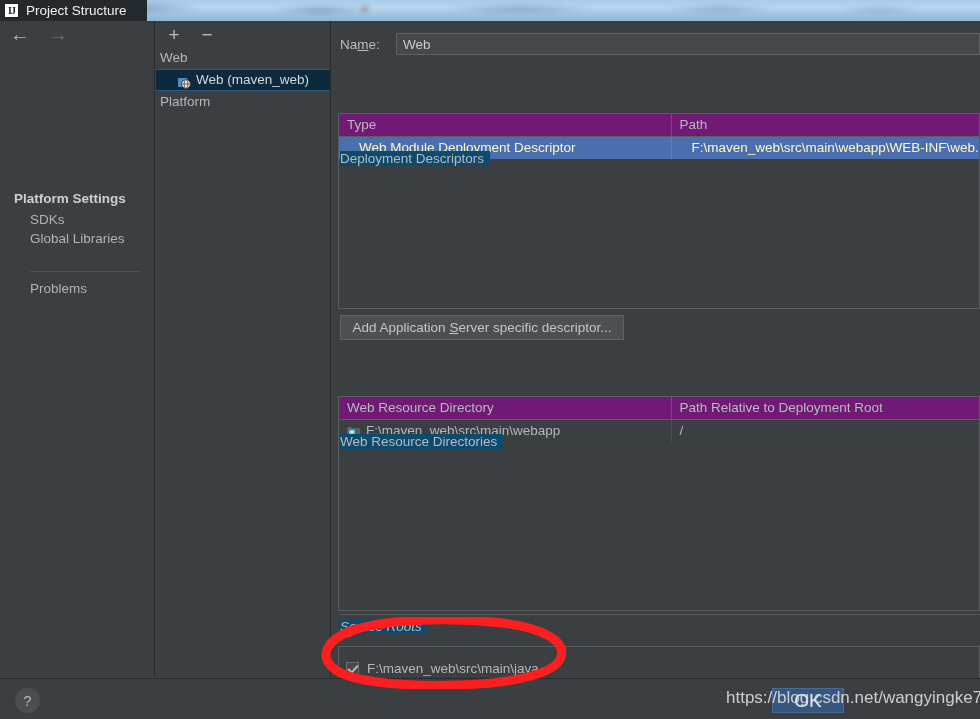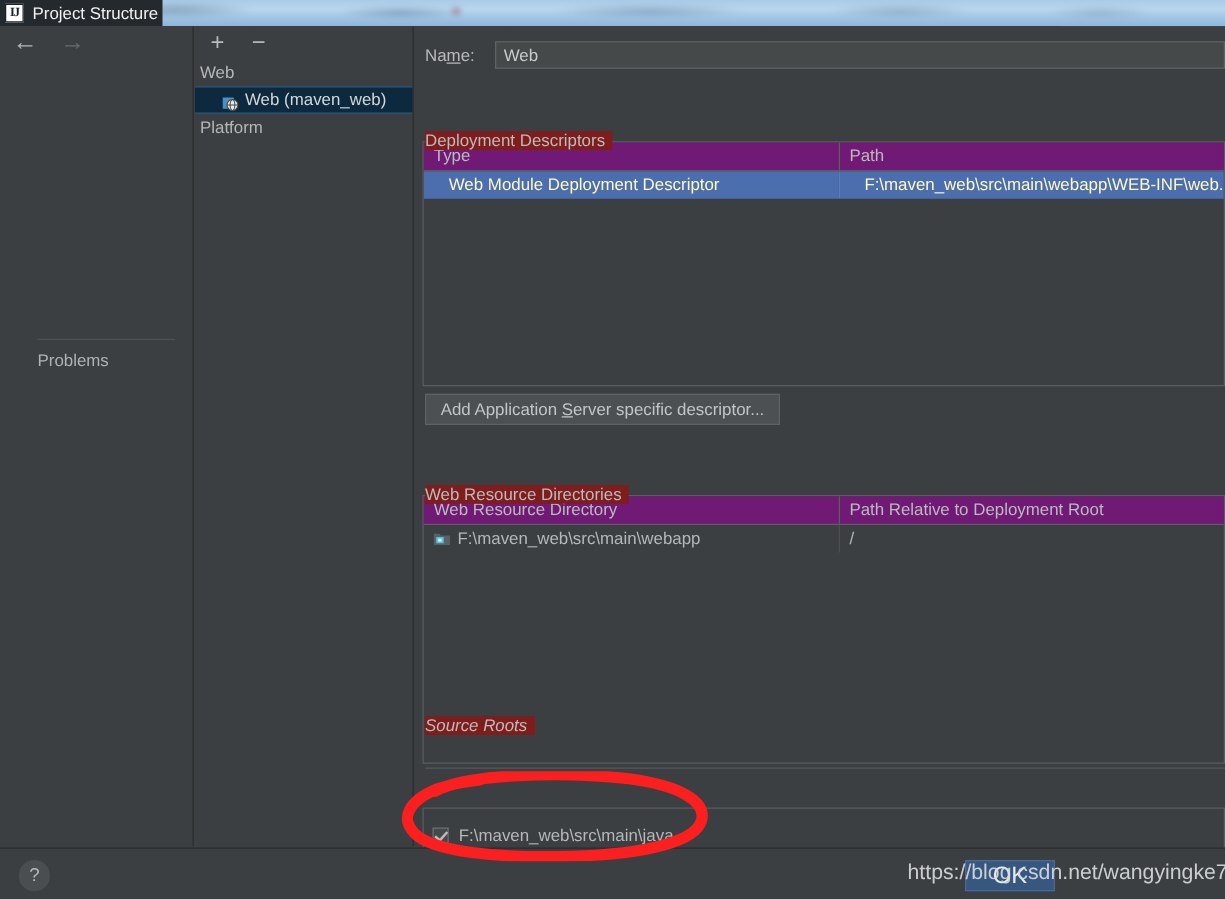--- a/index.html
+++ b/index.html
@@ -41,21 +41,21 @@
     filter: blur(2px);
     pointer-events: none;
   }
   #titlebar .tb-inner {
     position: relative;
     z-index: 2;
     display: flex;
     align-items: center;
     background: #24292e;
     height: 21px;
-    padding-right: 3px;
+    padding-right: 20px;
     text-align: center;
   }
   .ij-icon {
     width: 15px; height: 15px;
     margin-left: 4px; margin-right: 7px;
     background: #ffffff;
     border: 1px solid #1d2026;
     display: inline-flex;
     align-items: center;
     justify-content: center;
@@ -213,24 +213,25 @@
     font-family: "Liberation Sans", sans-serif;
     font-size: 13.5px;
     padding: 0 6px;
     outline: none;
   }
 
   .section-title {
     position: absolute;
     font-size: 13.5px;
     color: #b9bbbd;
-    background: #7f1d1d;
+    background: #0c4a6e;
     padding-right: 6px;
     z-index: 3;
     white-space: nowrap;
+    margin-top: 46px;
   }
   .section-line {
     position: absolute;
     height: 1px;
     background: #555a5c;
   }
 
   table.grid {
     position: absolute;
     border-collapse: collapse;
@@ -411,20 +412,25 @@
 
 <div id="dialog">
 
   <div id="leftnav">
     <div class="nav-arrows">
       <span class="arrow">←</span>
       <span class="arrow disabled">→</span>
     </div>
 
 
+    <div class="nav-group" style="top:168px">
+      <div class="nav-header">Platform Settings</div>
+      <div class="nav-item">SDKs</div>
+      <div class="nav-item">Global Libraries</div>
+    </div>
 
     <div class="nav-sep" style="position:absolute;top:242px;left:0;width:110px"></div>
 
     <div class="nav-group" style="top:256px">
       <div class="nav-item">Problems</div>
     </div>
   </div>
 
   <div id="midpanel">
     <div class="mid-toolbar">

